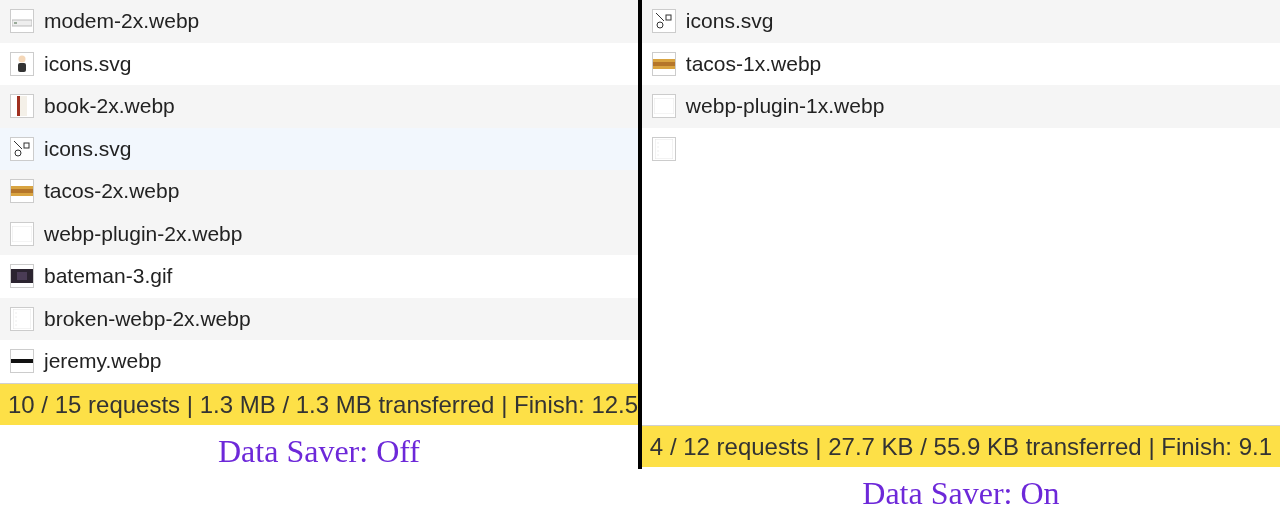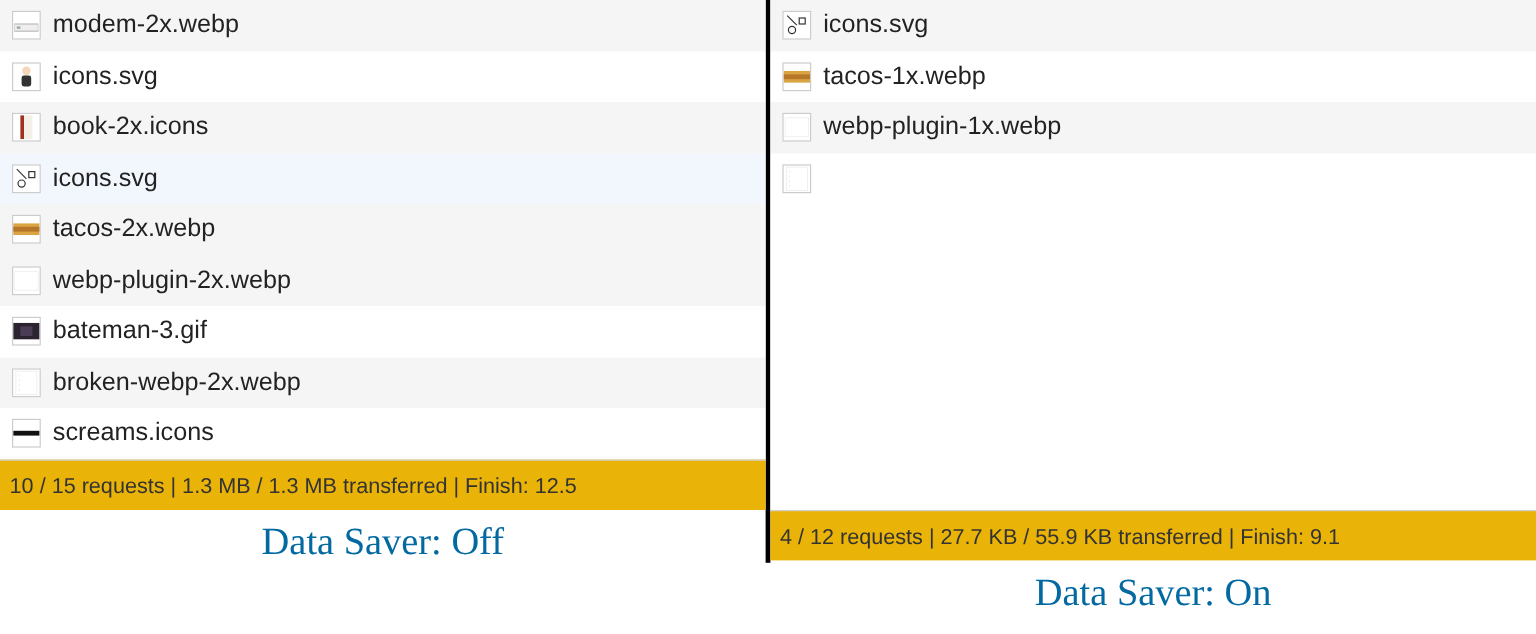--- a/index.html
+++ b/index.html
@@ -49,32 +49,32 @@
       margin-right: 10px;
       display: flex;
       align-items: center;
       justify-content: center;
       background: #fff;
     }
     .name { color: #222; }
     .summary {
       height: 42px;
       line-height: 42px;
-      background: #eab308;
+      background: #fde047;
       border-top: 1px solid #d0d0d0;
       padding: 0 8px;
       white-space: nowrap;
       overflow: hidden;
       color: #333;
-      font-size: 18px;
+      font-size: 24px;
     }
     .caption {
       font-size: 32px;
       text-align: center;
-      color: #0369a1;
+      color: #6d28d9;
       padding-top: 8px;
       font-family: Georgia, "Times New Roman", serif;
     }
     .fill-white { background:#fff; }
   </style>
 </head>
 <body>
 
 <div class="split">
   <div class="pane left">
@@ -97,21 +97,21 @@
           </span>
           <span class="name">icons.svg</span>
         </div>
         <div class="row odd">
           <span class="thumb">
             <svg width="14" height="20" viewBox="0 0 14 20">
               <rect x="2" y="0" width="3" height="20" fill="#a03020"></rect>
               <rect x="5" y="0" width="7" height="20" fill="#f4f0e8"></rect>
             </svg>
           </span>
-          <span class="name">book-2x.icons</span>
+          <span class="name">book-2x.webp</span>
         </div>
         <div class="row selected">
           <span class="thumb">
             <svg width="20" height="20" viewBox="0 0 20 20">
               <line x1="2" y1="2" x2="10" y2="10" stroke="#333" stroke-width="1"></line>
               <circle cx="6" cy="14" r="3" fill="none" stroke="#333" stroke-width="1"></circle>
               <rect x="12" y="4" width="5" height="5" fill="none" stroke="#333" stroke-width="1"></rect>
             </svg>
           </span>
           <span class="name">icons.svg</span>
@@ -150,21 +150,21 @@
             </svg>
           </span>
           <span class="name">broken-webp-2x.webp</span>
         </div>
         <div class="row even">
           <span class="thumb">
             <svg width="22" height="8" viewBox="0 0 22 8">
               <rect x="0" y="2" width="22" height="4" fill="#111"></rect>
             </svg>
           </span>
-          <span class="name">screams.icons</span>
+          <span class="name">jeremy.webp</span>
         </div>
       </div>
     <div class="summary">10 / 15 requests | 1.3 MB / 1.3 MB transferred | Finish: 12.5</div>
     <div class="caption">Data Saver: Off</div>
   </div>
   <div class="divider"></div>
   <div class="pane right">
     <div class="list" id="list-right">
         <div class="row odd">
           <span class="thumb">

